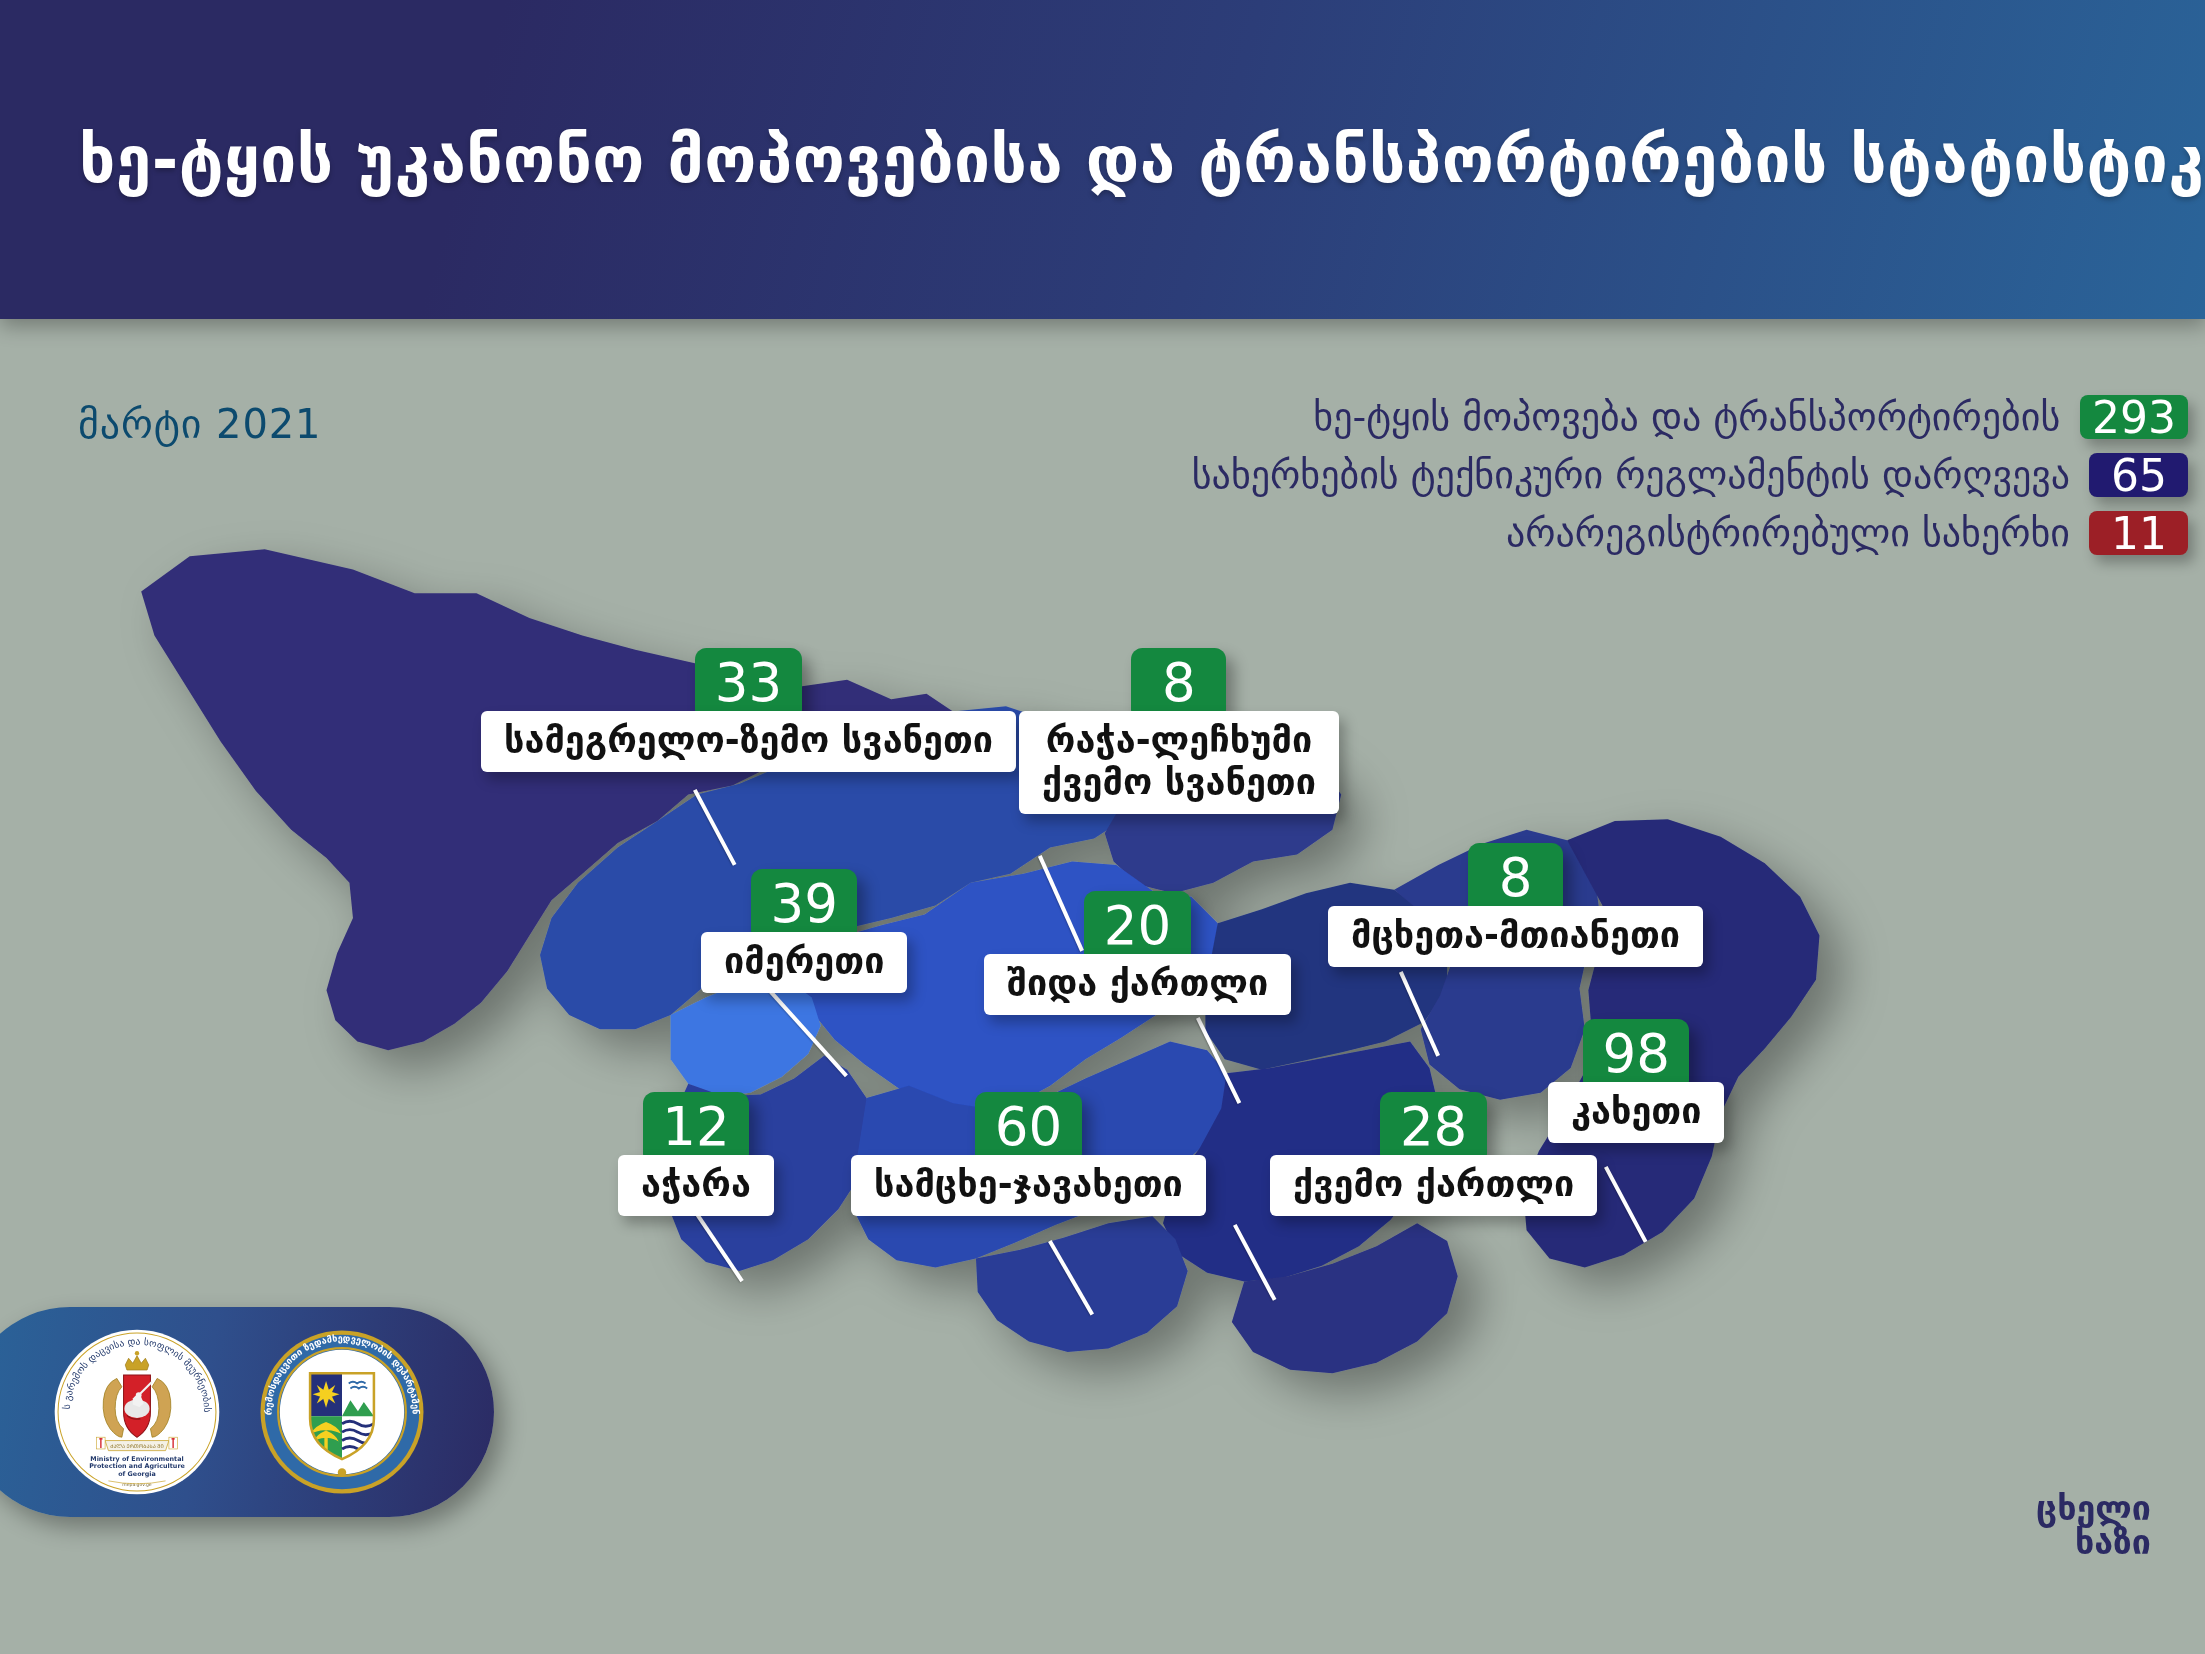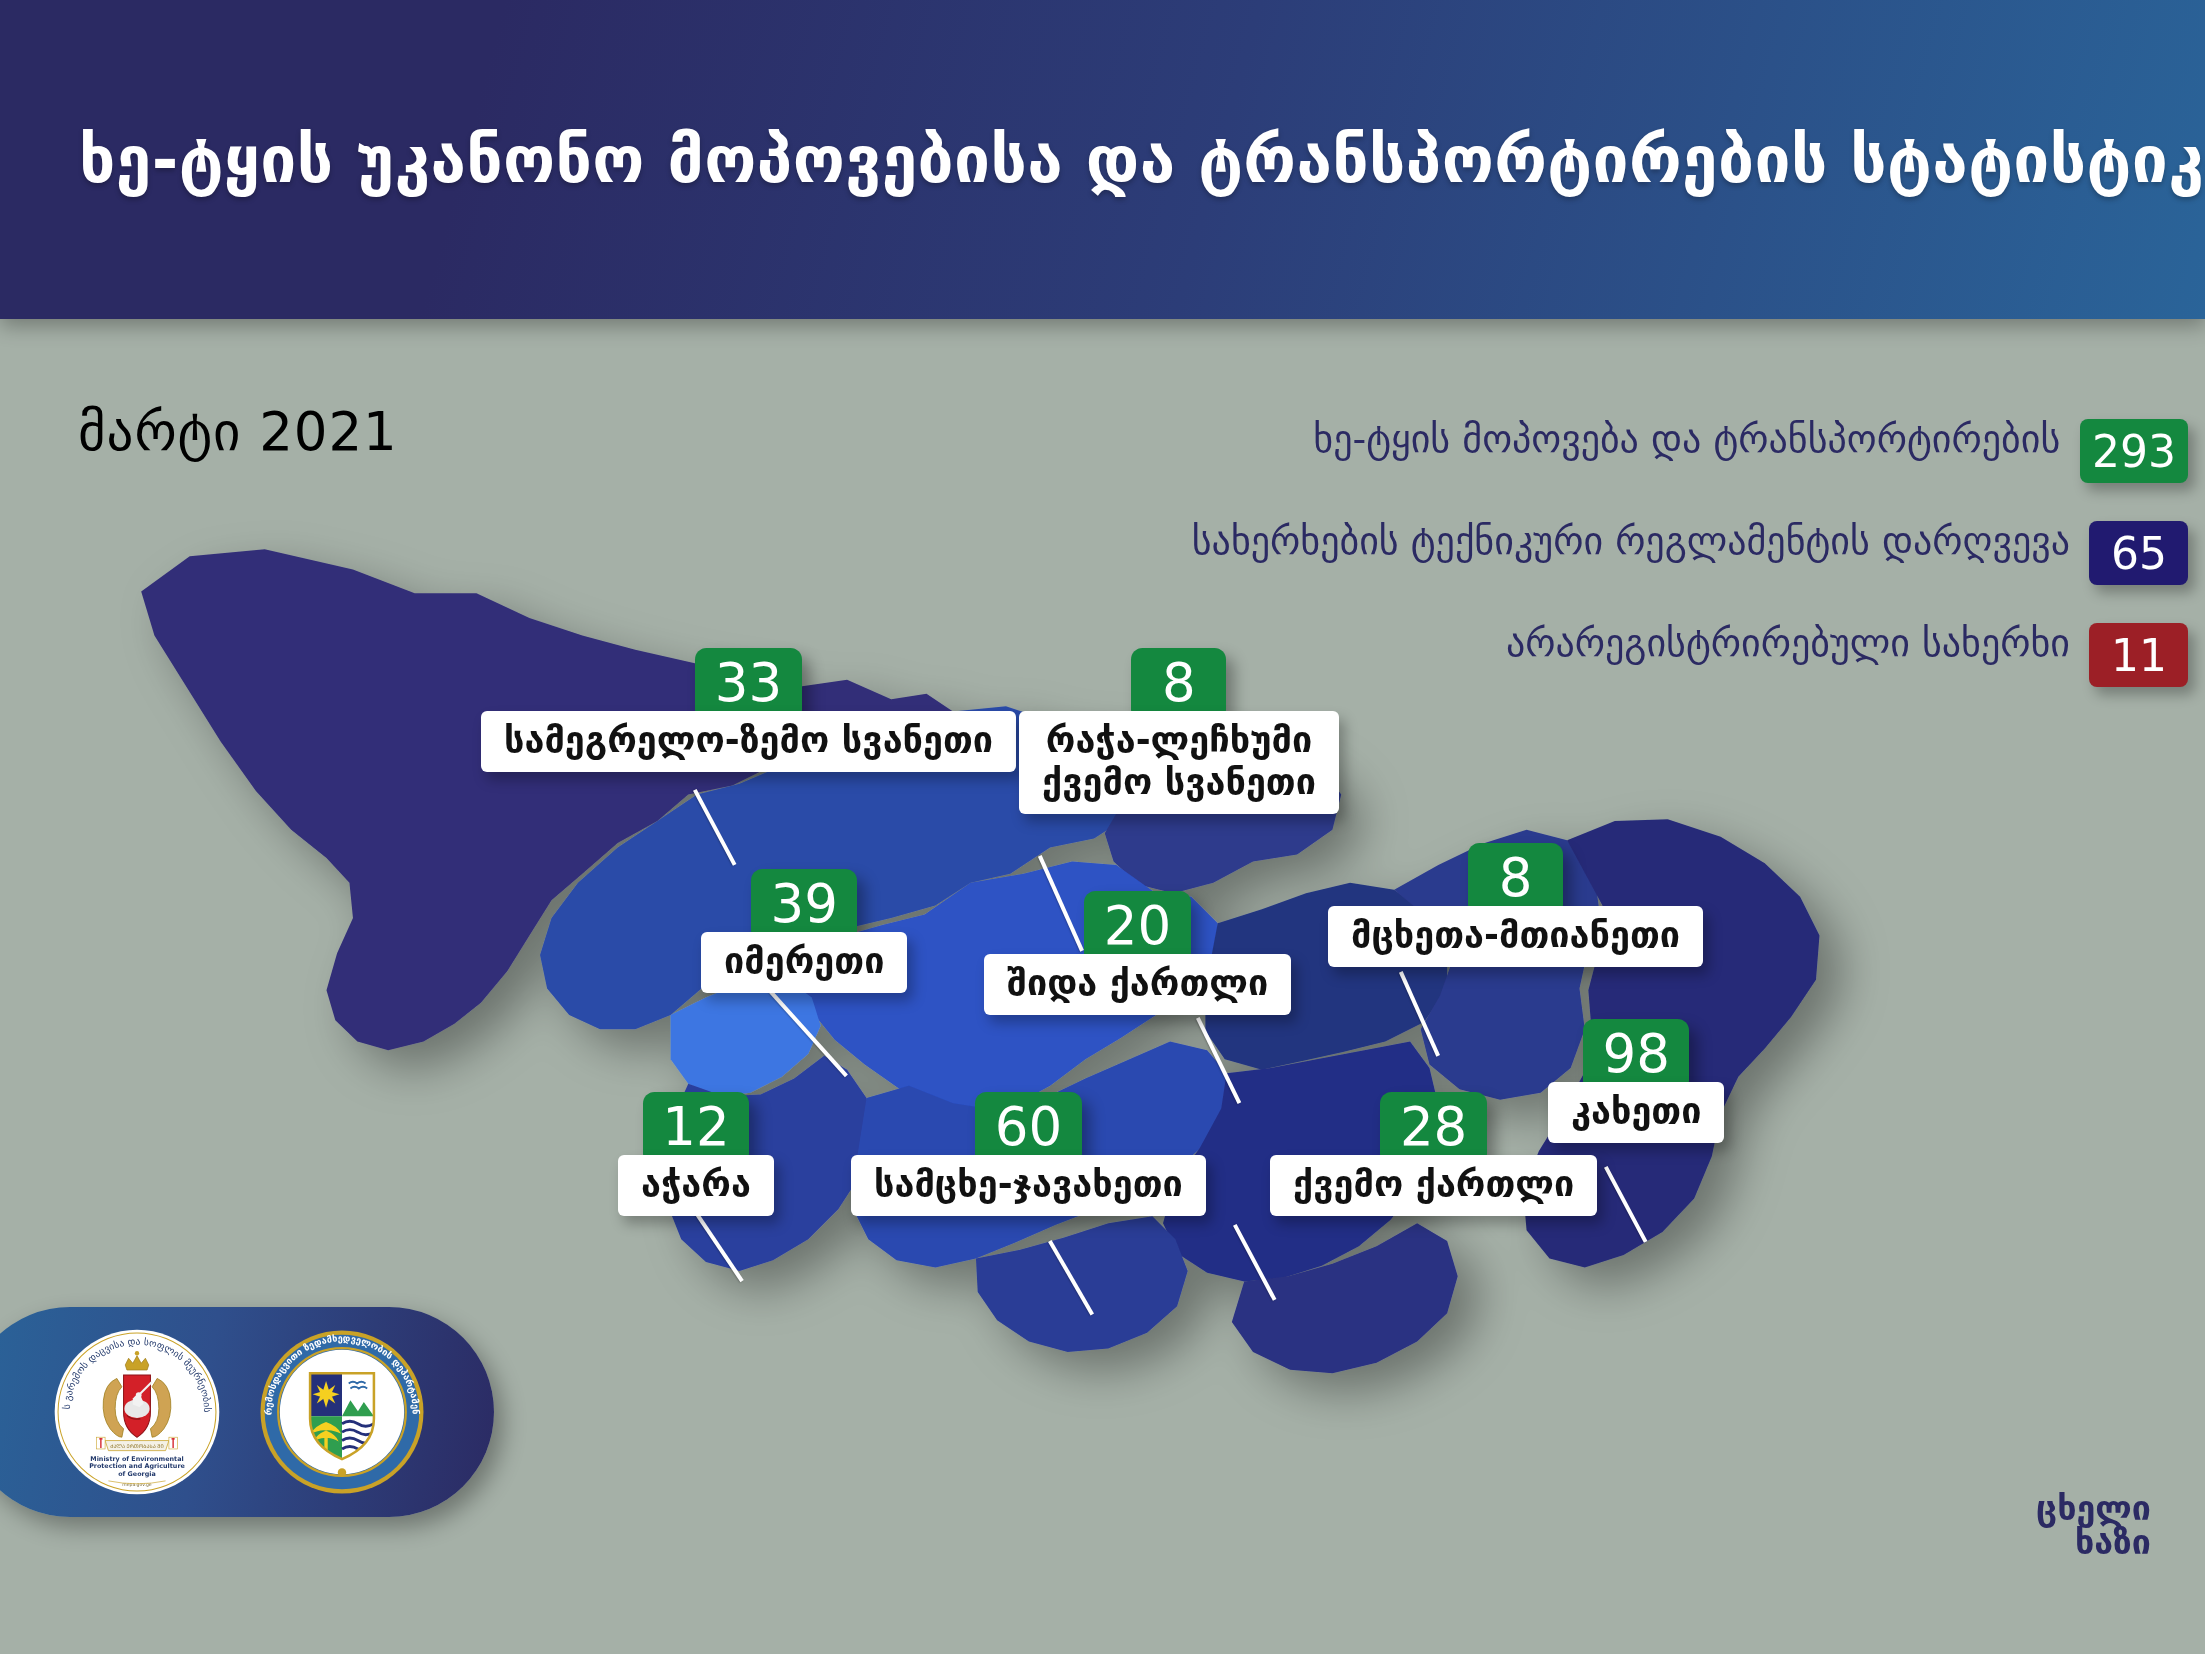--- a/index.html
+++ b/index.html
@@ -30,22 +30,22 @@
     letter-spacing: 0.4px;
     padding-left: 79px;
     white-space: nowrap;
     line-height: 1;
     text-shadow: 0 2.6px 5.3px rgba(0,0,0,0.25);
   }
 
   
   #date-label {
     position: absolute; left: 78px; top: 401px;
-    color: #000000;
-    font-size: 53px;
+    color: #0c4a6e;
+    font-size: 40px;
     font-weight: 500;
     letter-spacing: 0.9px;
     z-index: 6;
   }
 
   
   #legend {
     position: absolute; right: 17.6px; top: 395px;
     z-index: 6;
     display: flex; flex-direction: column; gap: 14px;
@@ -53,27 +53,26 @@
   }
   .legend-row { display: flex; align-items: center; gap: 19.4px; }
   .legend-label {
     color: #2b2a63;
     font-size: 38px;
     font-weight: 500;
     white-space: nowrap;
     text-align: right;
   }
   .legend-badge {
-    min-width: 99px; height: 64px;
+    min-width: 99px; height: 44px;
     border-radius: 8px;
     display: flex; align-items: center; justify-content: center;
     color: #fff; font-size: 44px; font-weight: 500;
     padding: 0 12.4px;
     box-shadow: 6.2px 8px 12.4px rgba(0,0,0,0.28);
-    margin-top: 24px;
   }
 
   
   #map-wrap {
     position: absolute; left: 0; top: 265px;
     width: 2206px; height: 1253px;
     z-index: 1;
   }
   #map-svg { width: 100%; height: 100%; display: block; }
 

